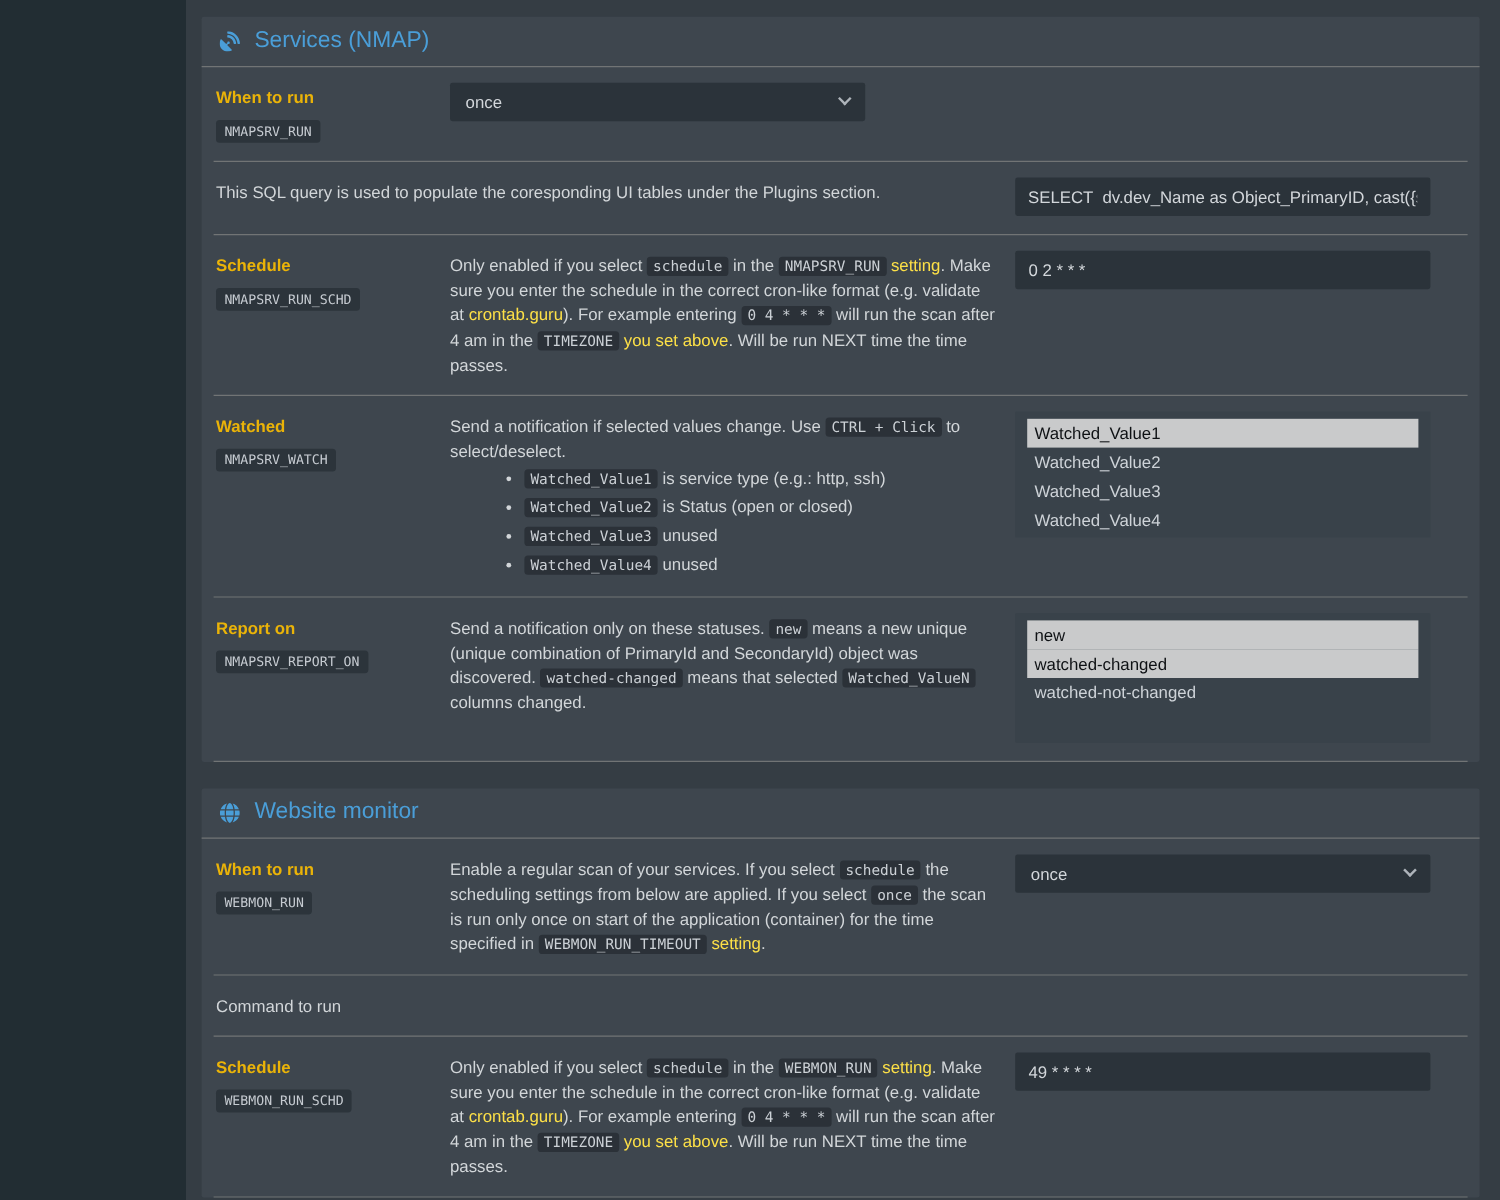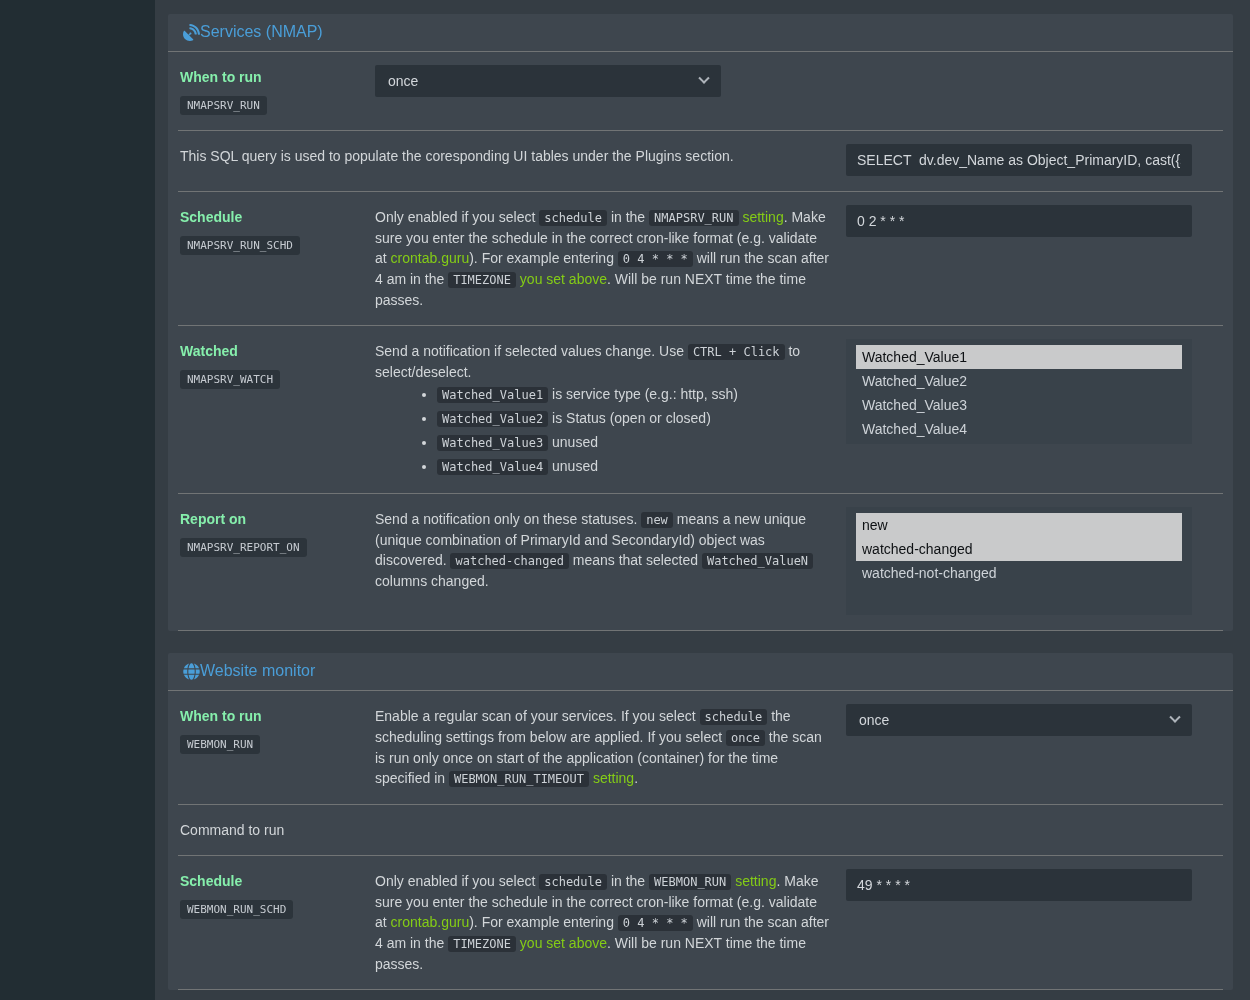--- a/index.html
+++ b/index.html
@@ -18,36 +18,36 @@
   .content {
     margin-left: 155px;
     padding: 14px 17px 0 13px;
   }
   .panel {
     background: #3e464e;
     border-radius: 2px;
     margin-bottom: 22px;
   }
   .panel-header {
-    display: flex; align-items: center; gap: 0;
+    display: flex; align-items: center; gap: 12px;
     padding: 9px 15px 10px;
     border-bottom: 1px solid rgba(189,186,178,0.40);
     color: #4a9ed8;
-    font-size: 16px;
+    font-size: 19px;
   }
   .panel-header svg { width: 17px; height: 17px; fill: currentColor; }
   .panel-body { padding: 0 10px; }
   .srow {
     display: flex;
     padding: 13px 2px 15px;
     border-bottom: 1px solid rgba(189,186,178,0.40);
   }
   .col-label { flex: 0 0 195px; width: 195px; padding-top: 2px; padding-right: 10px; }
   .setting-label {
-    color: #86efac; font-weight: bold;
+    color: #eab308; font-weight: bold;
     font-size: 14px; line-height: 20px;
   }
   .key-badge {
     display: inline-block;
     margin-top: 9px;
     background: #2c343b; color: #c6cbd1;
     font-family: "DejaVu Sans Mono", monospace;
     font-size: 11px;
     padding: 3px 7px;
     border-radius: 3px;
@@ -60,21 +60,21 @@
     padding-top: 2px; padding-right: 16px;
   }
   .code {
     background: #2b3138; color: #ccd1d6;
     font-family: "DejaVu Sans Mono", monospace;
     font-size: 12px;
     padding: 1px 5px;
     border-radius: 3px;
     white-space: nowrap;
   }
-  .link { color: #84cc16; cursor: pointer; text-decoration: none; }
+  .link { color: #fde047; cursor: pointer; text-decoration: none; }
   .bullets { margin: 2px 0 0; padding-left: 44px; }
   .bullets li { margin-top: 2px; line-height: 21px; margin-left: 18px; }
   .col-input { flex: 0 0 375px; width: 375px; padding-right: 29px; }
   .text-input {
     width: 100%; height: 32px;
     background: #2b333a; border: 0; outline: 0;
     color: #d3d7db; font-size: 14px;
     font-family: "Liberation Sans", sans-serif;
     padding: 0 11px;
     border-radius: 2px;

